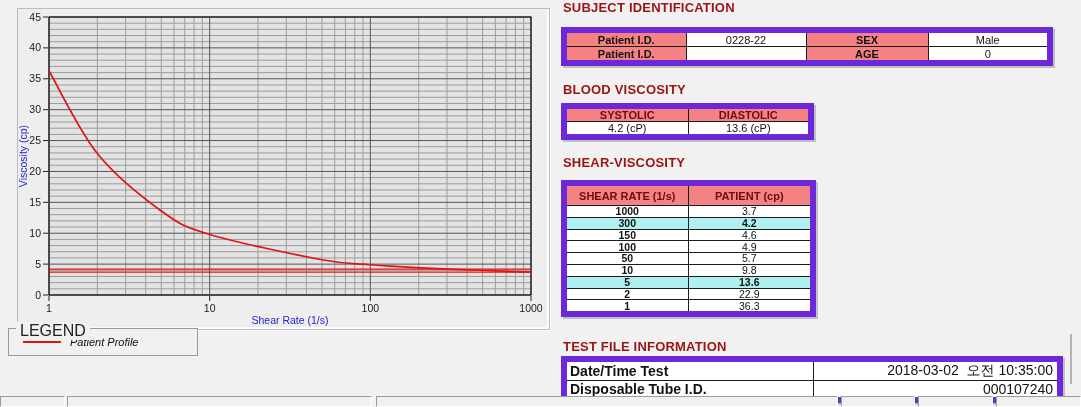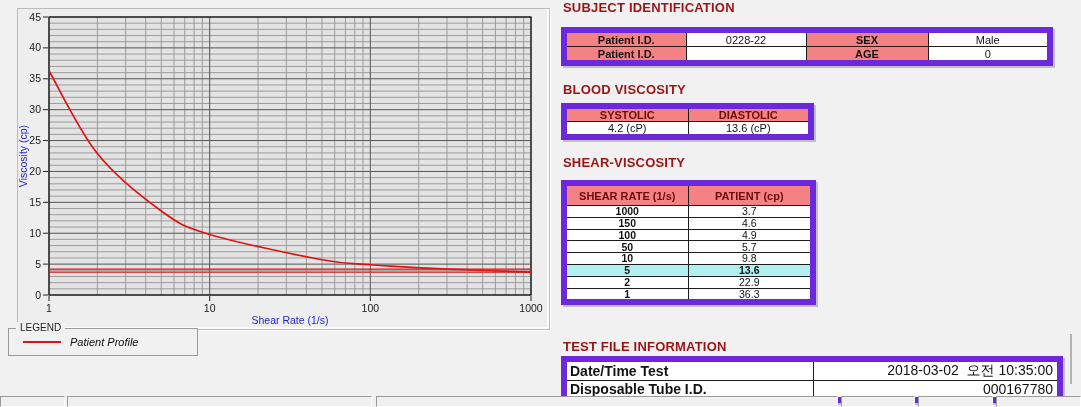--- a/index.html
+++ b/index.html
@@ -18,21 +18,21 @@
   .chart-widget svg{display:block;}
   svg text{font-family:"Liberation Sans",sans-serif;font-size:10.5px;fill:#1a1a1a;}
   svg text.axis-title{fill:#2323cc;}
   
   .legend-box{
     position:absolute;left:8px;top:328px;width:188px;height:26px;
     border:1px solid #9a9a9a;background:#f1f1f1;
   }
   .legend-title{
     position:absolute;top:-7px;left:7px;background:#f1f1f1;
-    padding:0 4px;font-size:10px;color:#222;
+    padding:0 4px;font-size:16px;color:#222;
   }
   .legend-row{display:flex;align-items:center;height:100%;padding-left:14px;gap:9px;}
   .legend-line{width:38px;height:0;border-top:2px solid #e01212;}
   .legend-label{font-size:11px;color:#111;font-style:italic;}
   
   .section-title{
     position:absolute;color:#9a1414;font-weight:bold;font-size:13px;
     letter-spacing:.2px;white-space:nowrap;
   }
   
@@ -240,20 +240,24 @@
     <tr>
       <td class="lbl maroon hdr">SHEAR RATE (1/s)</td>
       <td class="lbl maroon hdr">PATIENT (cp)</td>
     </tr>
   </thead>
   <tbody>
       <tr>
         <td class="rate">1000</td>
         <td class="val">3.7</td>
       </tr>
+      <tr class="hl">
+        <td class="rate">300</td>
+        <td class="val">4.2</td>
+      </tr>
       <tr>
         <td class="rate">150</td>
         <td class="val">4.6</td>
       </tr>
       <tr>
         <td class="rate">100</td>
         <td class="val">4.9</td>
       </tr>
       <tr>
         <td class="rate">50</td>
@@ -284,21 +288,21 @@
       <col style="width:249px">
       <col style="width:247px">
     </colgroup>
   <tbody>
       <tr>
     <td class="tlabel">Date/Time Test</td>
     <td class="tvalue">2018-03-02  오전 10:35:00</td>
   </tr>
   <tr>
     <td class="tlabel">Disposable Tube I.D.</td>
-    <td class="tvalue">000167780</td>
+    <td class="tvalue">000107240</td>
   </tr>
 </tbody>
   </table>
 
 <div class="window-edge"></div>
 
 <div class="status-bar">
   <div class="seg" style="left:0;width:63px;"></div>
   <div class="seg" style="left:67px;width:303px;"></div>
   <div class="seg" style="left:376px;width:460px;"></div>

